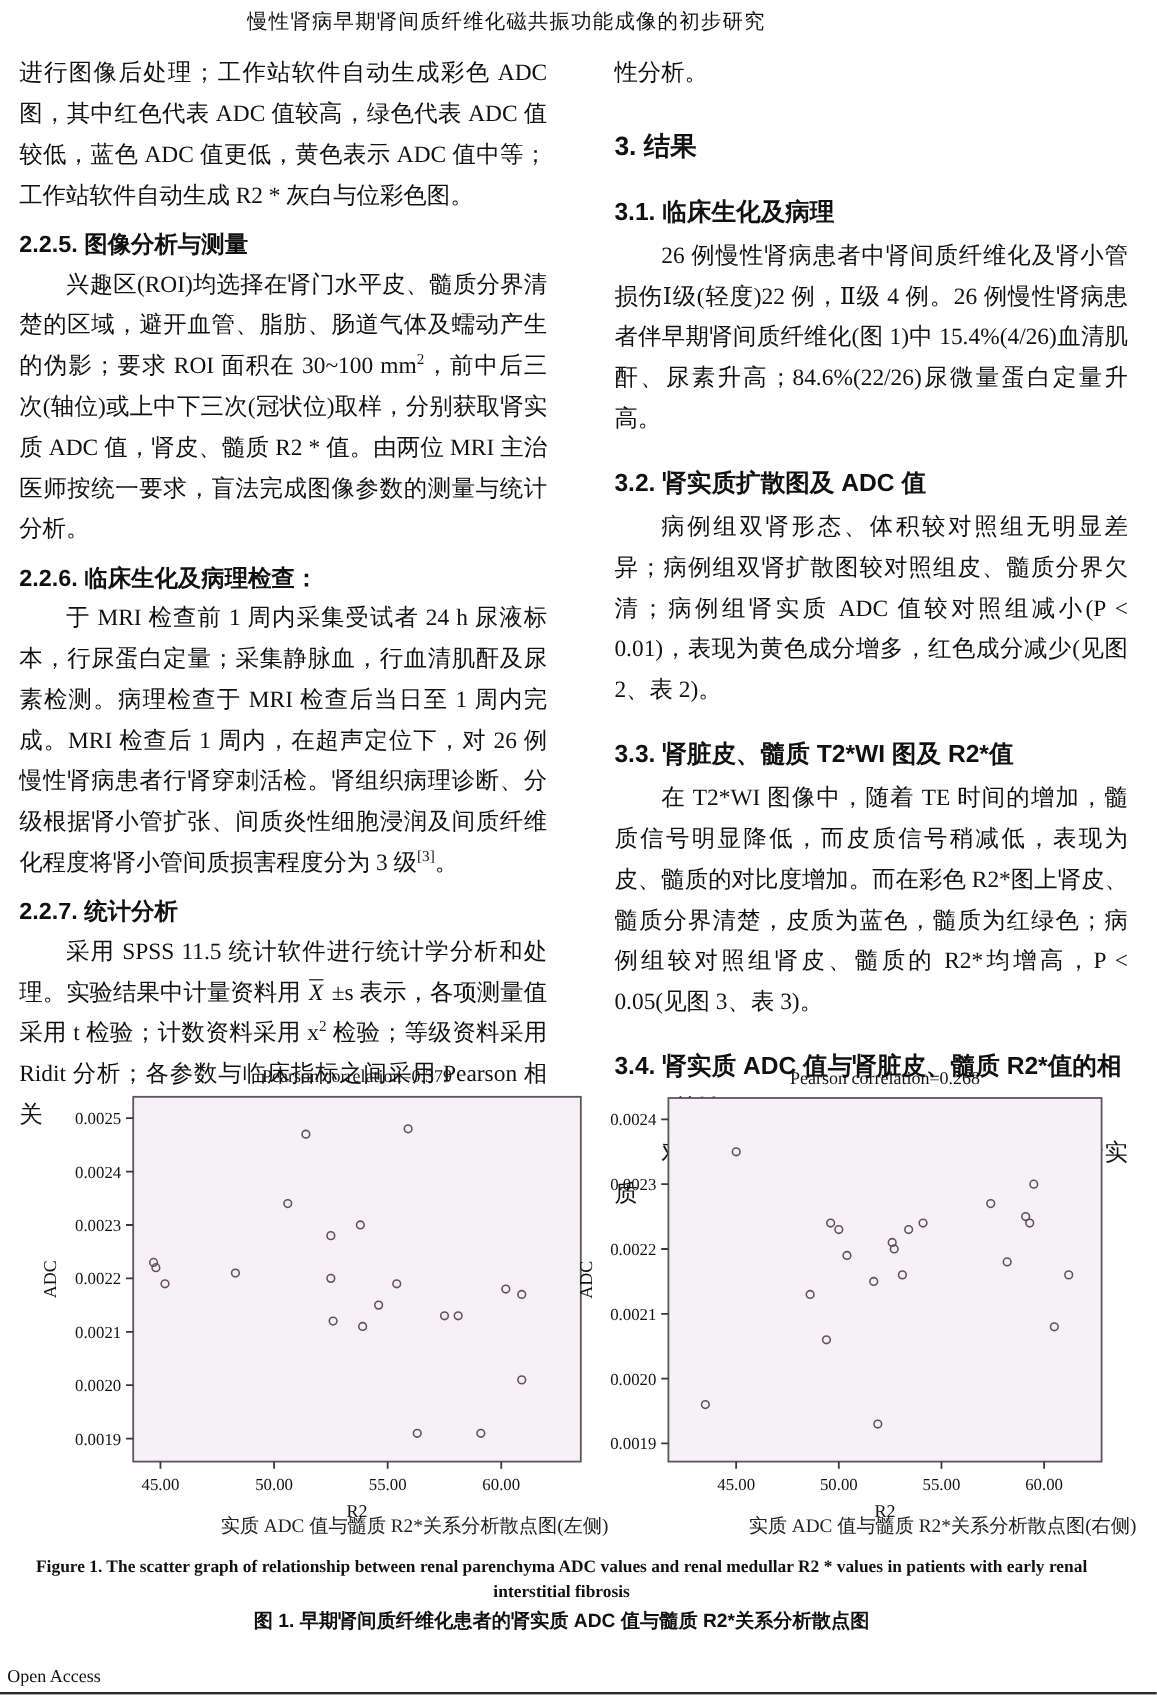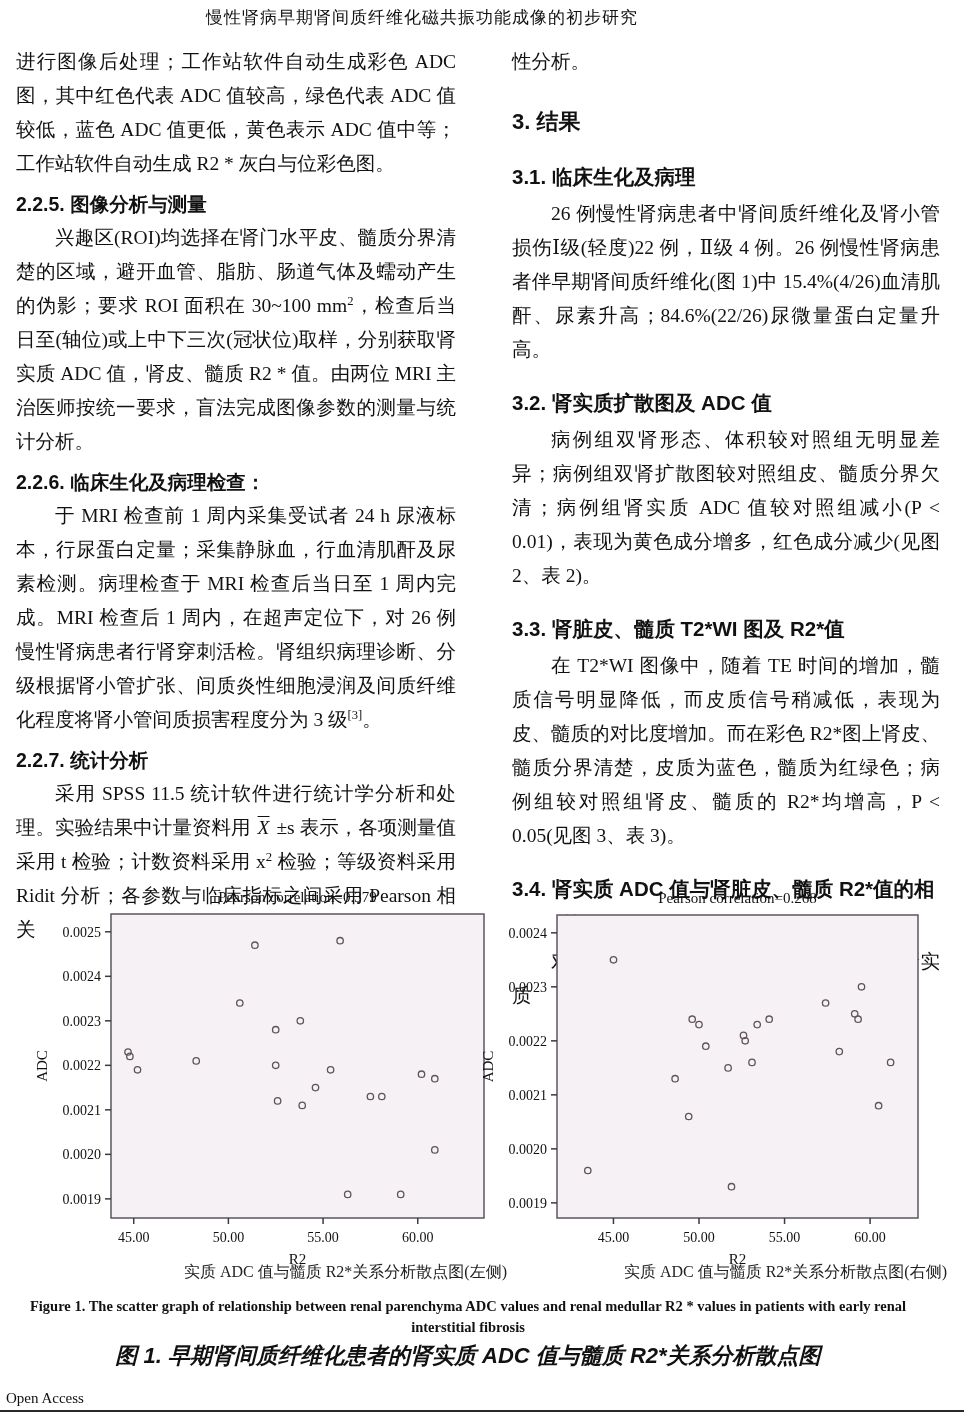--- a/index.html
+++ b/index.html
@@ -38,41 +38,40 @@
     position:absolute;width:420px;text-align:right;font-size:16px;color:#222;
   }
   .fig-caption{
     position:absolute;left:0;top:1296px;width:936px;text-align:center;
   }
   .fig-caption .en{
     display:block;margin:0 auto;width:934px;font-weight:bold;font-size:14.5px;
     line-height:21px;
   }
   .fig-caption .zh{
-    display:block;margin:3px auto 0;font-weight:bold;font-size:22px;
-    font-family:"Liberation Sans","DejaVu Sans",sans-serif;
-    font-style:italic;
+    display:block;margin:3px auto 0;font-weight:bold;font-size:16px;
+    font-family:"Liberation Sans","DejaVu Sans",sans-serif;
   }
   .footer-left{position:absolute;left:6px;top:1390px;font-size:15px;}
   .footer-page{position:absolute;right:10px;top:1437px;font-size:19px;}
   .footer-rule{
     position:absolute;left:0;top:1410px;width:964px;height:2px;background:#2a2a2a;
   }
   .chart-svg{position:absolute;}
 </style>
 </head>
 <body>
 
 <div class="page-header">慢性肾病早期肾间质纤维化磁共振功能成像的初步研究</div>
 
 <div class="col col-left">
   <p>进行图像后处理；工作站软件自动生成彩色 ADC 图，其中红色代表 ADC 值较高，绿色代表 ADC 值较低，蓝色 ADC 值更低，黄色表示 ADC 值中等；工作站软件自动生成 R2 * 灰白与位彩色图。</p>
 
   <div class="sec-h">2.2.5.  图像分析与测量</div>
-  <p class="indent"><span>兴趣区(ROI)均选择在肾门水平皮、髓质分界清楚的区域，避开血管、脂肪、肠道气体及蠕动产生的伪影；要求 ROI 面积在 30~100 mm</span><span class="sup">2</span><span>，检查后当日至(轴位)或上中下三次(冠状位)取样，分别获取肾实质 ADC 值，肾皮、髓质 R2 * 值。由两位 MRI 主治医师按统一要求，盲法完成图像参数的测量与统计分析。</span></p>
+  <p class="indent"><span>兴趣区(ROI)均选择在肾门水平皮、髓质分界清楚的区域，避开血管、脂肪、肠道气体及蠕动产生的伪影；要求 ROI 面积在 30~100 mm</span><span class="sup">2</span><span>，前中后三次(轴位)或上中下三次(冠状位)取样，分别获取肾实质 ADC 值，肾皮、髓质 R2 * 值。由两位 MRI 主治医师按统一要求，盲法完成图像参数的测量与统计分析。</span></p>
 
   <div class="sec-h">2.2.6.  临床生化及病理检查：</div>
   <p class="indent"><span>于 MRI 检查前 1 周内采集受试者 24 h 尿液标本，行尿蛋白定量；采集静脉血，行血清肌酐及尿素检测。病理检查于 MRI 检查后当日至 1 周内完成。MRI 检查后 1 周内，在超声定位下，对 26 例慢性肾病患者行肾穿刺活检。肾组织病理诊断、分级根据肾小管扩张、间质炎性细胞浸润及间质纤维化程度将肾小管间质损害程度分为 3 级</span><span class="sup">[3]</span><span>。</span></p>
 
   <div class="sec-h">2.2.7.  统计分析</div>
   <p class="indent"><span>采用 SPSS 11.5 统计软件进行统计学分析和处理。实验结果中计量资料用 </span><span class="xbar">X</span><span> ±s 表示，各项测量值采用 t 检验；计数资料采用 x</span><span class="sup">2</span><span> 检验；等级资料采用 Ridit 分析；各参数与临床指标之间采用 Pearson 相关</span></p>
 </div>
 
 <div class="col col-right">
   <p>性分析。</p>

